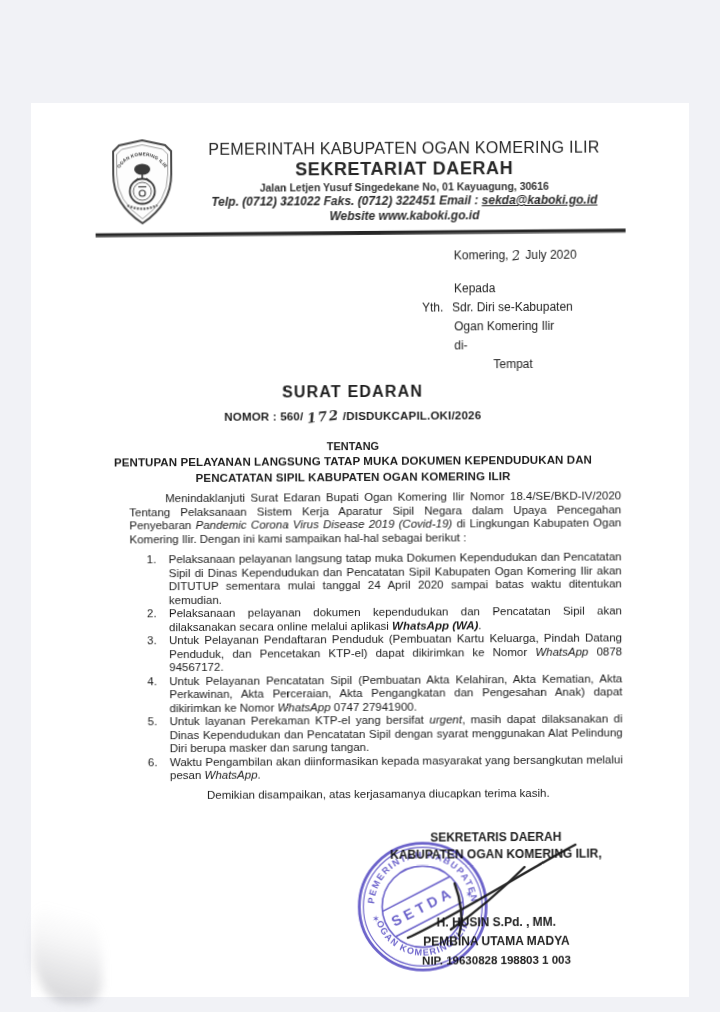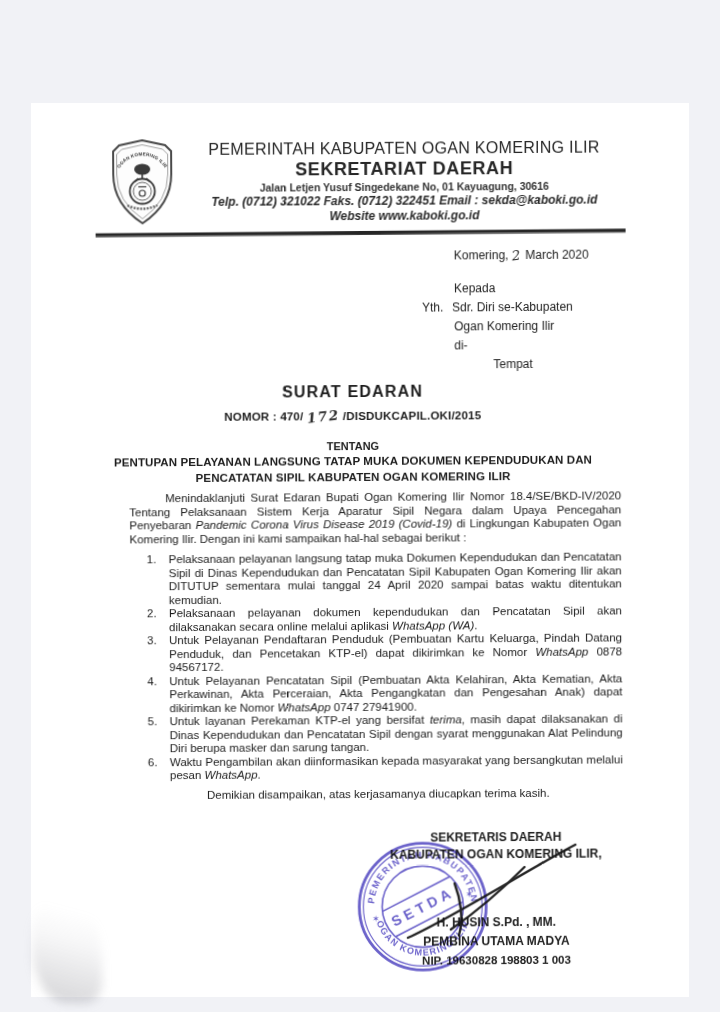--- a/index.html
+++ b/index.html
@@ -18,21 +18,21 @@
   }
   .tilt { position:absolute; inset:0; transform:rotate(-0.35deg); transform-origin:50% 40%; }
 
   
   .crest { position:absolute; left:76px; top:34px; width:74px; height:88px; }
   .lh-text { position:absolute; left:138px; top:36px; width:474px; text-align:center; color:#262626; }
   .lh-org  { font-size:16px; line-height:19px; letter-spacing:.3px; }
   .lh-dept { font-size:18px; line-height:23px; font-weight:bold; letter-spacing:.6px; }
   .lh-addr { font-size:10.5px; line-height:13px; font-weight:bold; color:#333; }
   .lh-telp, .lh-web { font-size:12px; line-height:14.5px; font-weight:bold; font-style:italic; color:#2b2b2b; }
-  .u { }
+  .u { text-decoration:underline; }
   .rule { position:absolute; left:66px; right:62px; top:128px; height:2px;
           border-top:3px solid #262626; border-bottom:1px solid #3a3a3a; transform:rotate(-0.15deg); }
 
   
   .dateblock { position:absolute; left:392px; top:143px; width:250px; font-size:12px; line-height:19px; color:#222; }
   .dateblock .ml { margin-left:32px; }
   .dateblock .gap { height:14px; }
   .dateblock .tempat { margin-left:71px; }
   .yth-label { display:inline-block; width:30px; }
 
@@ -47,21 +47,21 @@
   .hw { font-family:"DejaVu Serif", serif; font-style:italic; display:inline-block;
         transform:rotate(-6deg) translateY(1px); font-size:13.5px; letter-spacing:1.5px; color:#2d2d2d; }
 
   
   .body-block { position:absolute; left:98px; top:388px; width:492px; font-size:11.5px; line-height:13.5px; color:#1c1c1c; }
   .opening { text-indent:36px; text-align:justify; }
   .items { margin-top:7px; }
   .item { position:relative; padding-left:39px; text-align:justify; }
   .item .num { position:absolute; left:17px; top:0; }
   .closing { margin-top:6px; margin-left:76px; }
-  .bi { font-weight:normal; }
+  .bi { font-weight:bold; }
 
   
   .sig-block { position:absolute; left:320px; top:727px; width:285px; text-align:center;
                font-size:12px; font-weight:bold; line-height:17px; color:#202020; }
   .name-block { position:absolute; left:320px; top:811px; width:285px; text-align:center;
                 font-weight:bold; color:#202020; }
   .nb-name { font-size:12px; line-height:19px; }
   .nb-rank { font-size:12px; line-height:19px; }
   .nb-nip  { font-size:11.5px; line-height:19px; }
   .stamp { position:absolute; left:321px; top:736px; width:136px; height:136px;
@@ -103,50 +103,50 @@
       <div class="lh-addr">Jalan Letjen Yusuf Singedekane No, 01 Kayuagung, 30616</div>
       <div class="lh-telp"><span>Telp. (0712) 321022 Faks. (0712) 322451 Email : </span><span class="u">sekda@kaboki.go.id</span></div>
       <div class="lh-web">Website www.kaboki.go.id</div>
     </div>
     <div class="rule"></div>
 
     <div class="dateblock">
       <div class="ml">
         <span>Komering,</span>
         <span class="hw">2</span>
-        <span>March 2020</span>
+        <span>July 2020</span>
       </div>
       <div class="gap"></div>
       <div class="ml">Kepada</div>
       <div><span class="yth-label">Yth.</span><span>Sdr. Diri se-Kabupaten</span></div>
       <div class="ml">Ogan Komering Ilir</div>
       <div class="ml">di-</div>
       <div class="tempat">Tempat</div>
     </div>
 
     <div class="title-block">
       <div class="t-head">SURAT EDARAN</div>
       <div class="t-nomor">
-        <span>NOMOR : 470/</span>
+        <span>NOMOR : 560/</span>
         <span class="hw">172</span>
-        <span>/DISDUKCAPIL.OKI/2015</span>
+        <span>/DISDUKCAPIL.OKI/2026</span>
       </div>
       <div class="t-tentang">TENTANG</div>
       <div class="t-subj">PENTUPAN PELAYANAN LANGSUNG TATAP MUKA DOKUMEN KEPENDUDUKAN DAN</div>
       <div class="t-subj">PENCATATAN SIPIL KABUPATEN OGAN KOMERING ILIR</div>
     </div>
 
     <div class="body-block">
       <p class="opening"><span>Menindaklanjuti Surat Edaran Bupati Ogan Komering Ilir Nomor 18.4/SE/BKD-IV/2020 Tentang Pelaksanaan Sistem Kerja Aparatur Sipil Negara dalam Upaya Pencegahan Penyebaran </span><i>Pandemic Corona Virus Disease 2019 (Covid-19)</i><span> di Lingkungan Kabupaten Ogan Komering Ilir. Dengan ini kami sampaikan hal-hal sebagai berikut :</span></p>
       <div class="items">
         <div class="item"><span class="num">1.</span><span>Pelaksanaan pelayanan langsung tatap muka Dokumen Kependudukan dan Pencatatan Sipil di Dinas Kependudukan dan Pencatatan Sipil Kabupaten Ogan Komering Ilir akan DITUTUP sementara mulai tanggal 24 April 2020 sampai batas waktu ditentukan kemudian.</span><i></i><span></span></div>
         <div class="item"><span class="num">2.</span><span>Pelaksanaan pelayanan dokumen kependudukan dan Pencatatan Sipil akan dilaksanakan secara online melalui aplikasi </span><i class="bi">WhatsApp (WA)</i><span>.</span></div>
         <div class="item"><span class="num">3.</span><span>Untuk Pelayanan Pendaftaran Penduduk (Pembuatan Kartu Keluarga, Pindah Datang Penduduk, dan Pencetakan KTP-el) dapat dikirimkan ke Nomor </span><i>WhatsApp</i><span> 0878 94567172.</span></div>
         <div class="item"><span class="num">4.</span><span>Untuk Pelayanan Pencatatan Sipil (Pembuatan Akta Kelahiran, Akta Kematian, Akta Perkawinan, Akta Perceraian, Akta Pengangkatan dan Pengesahan Anak) dapat dikirimkan ke Nomor </span><i>WhatsApp</i><span> 0747 27941900.</span></div>
-        <div class="item"><span class="num">5.</span><span>Untuk layanan Perekaman KTP-el yang bersifat </span><i>terima</i><span>, masih dapat dilaksanakan di Dinas Kependudukan dan Pencatatan Sipil dengan syarat menggunakan Alat Pelindung Diri berupa masker dan sarung tangan.</span></div>
+        <div class="item"><span class="num">5.</span><span>Untuk layanan Perekaman KTP-el yang bersifat </span><i>urgent</i><span>, masih dapat dilaksanakan di Dinas Kependudukan dan Pencatatan Sipil dengan syarat menggunakan Alat Pelindung Diri berupa masker dan sarung tangan.</span></div>
         <div class="item"><span class="num">6.</span><span>Waktu Pengambilan akan diinformasikan kepada masyarakat yang bersangkutan melalui pesan </span><i>WhatsApp</i><span>.</span></div>
       </div>
       <div class="closing">Demikian disampaikan, atas  kerjasamanya diucapkan terima kasih.</div>
     </div>
 
     <div class="sig-block">
       <div>SEKRETARIS DAERAH</div>
       <div>KABUPATEN OGAN KOMERING ILIR,</div>
     </div>
     <div class="name-block">

